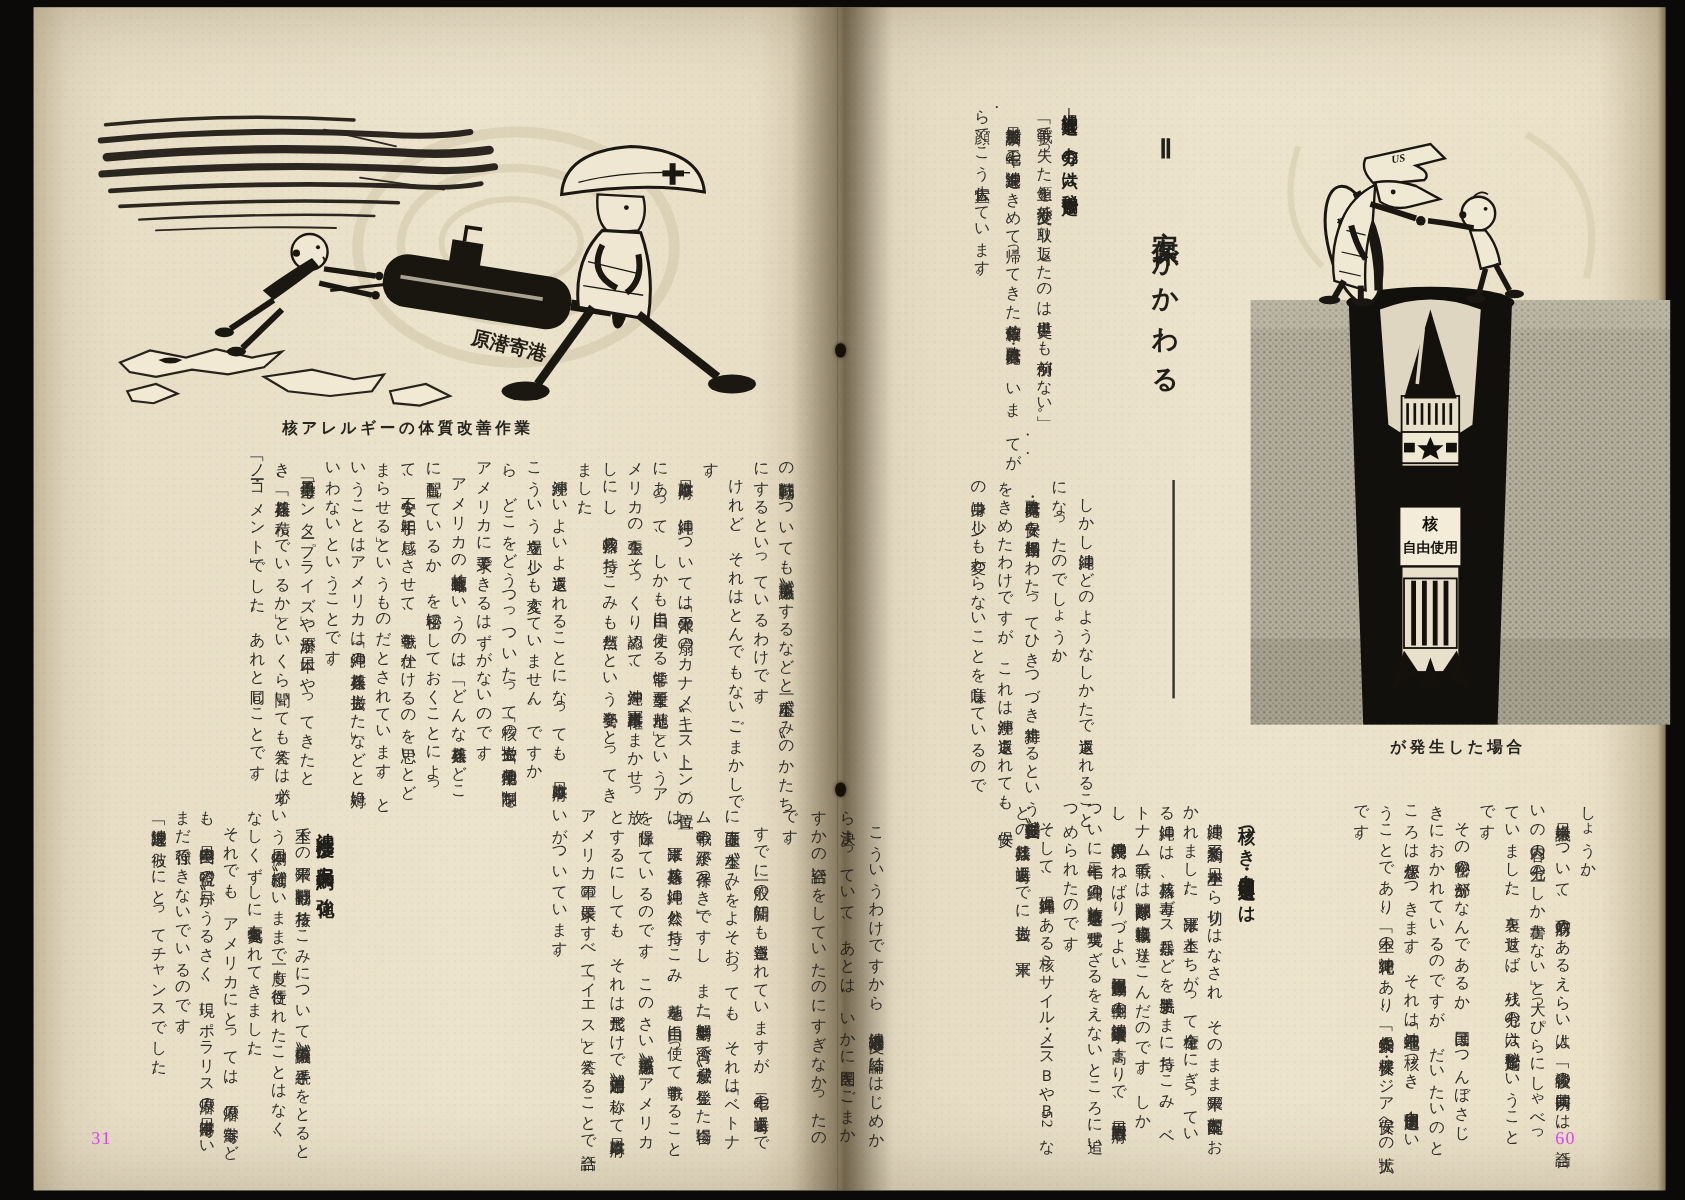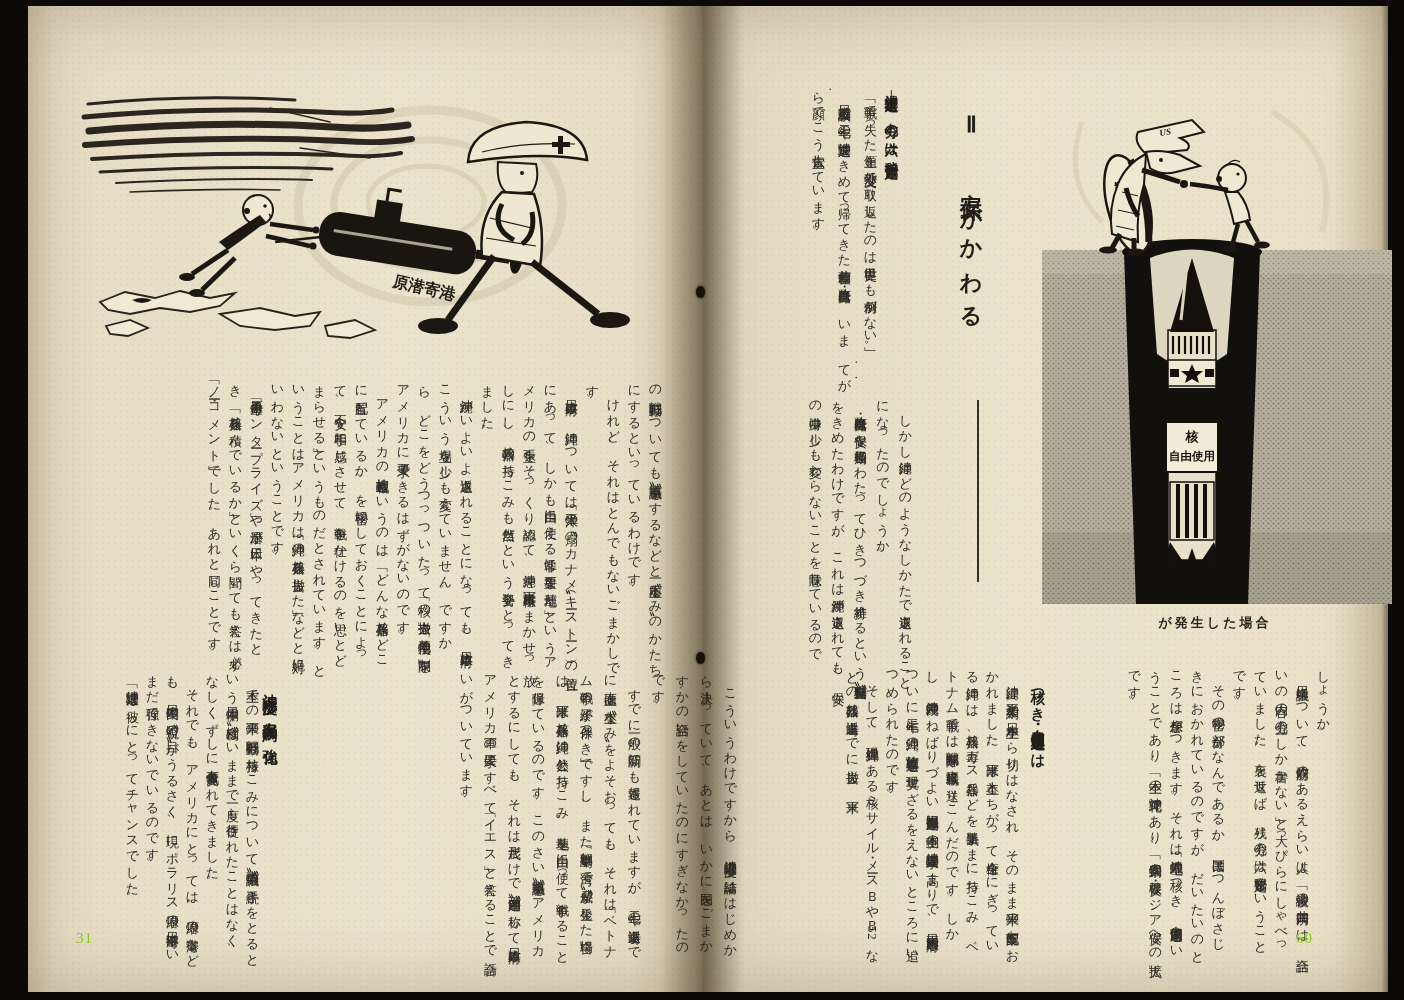--- a/index.html
+++ b/index.html
@@ -15,21 +15,21 @@
   .gutter{position:absolute;left:660px;top:6px;width:84px;height:986px;pointer-events:none;
     background:linear-gradient(90deg,rgba(40,28,10,0) 0%,rgba(40,28,10,.38) 48%,rgba(40,28,10,.5) 52%,rgba(40,28,10,0) 100%);}
   .hole{position:absolute;width:9px;height:12px;border-radius:50%;background:#161008;box-shadow:0 0 3px rgba(20,12,4,.8);}
   .vtext{position:absolute;writing-mode:vertical-rl;text-orientation:mixed;
     white-space:pre-line;color:#2f2d28;font-size:13px;letter-spacing:.8px;line-height:21px;}
   .vhead{position:absolute;writing-mode:vertical-rl;text-orientation:mixed;
     font-family:"Liberation Sans",sans-serif;font-weight:700;color:#211f1a;}
   .emph{-webkit-text-emphasis:filled dot #2f2d28;text-emphasis:filled dot #2f2d28;}
   .caption{position:absolute;font-family:"Liberation Sans",sans-serif;font-weight:700;
     color:#26241f;font-size:13px;letter-spacing:3px;text-align:center;}
-  .pageno{position:absolute;font-size:15px;color:#84cc16;letter-spacing:1px;}
+  .pageno{position:absolute;font-size:15px;color:#d946ef;letter-spacing:1px;margin-top:11px;}
   .rule{position:absolute;background:#34312a;}
   svg{position:absolute;}
   svg text{font-family:"Liberation Serif",serif;}
 </style>
 </head>
 <body>
 
 <div id="stage">
 
   <div class="page" id="page-left"></div>
@@ -96,20 +96,21 @@
       <path d="M420,130 L462,140 M416,150 L466,158" stroke-width="1.2" fill="none"></path>
       <path d="M432,116 Q420,140 444,152" stroke-width="5" fill="none"></path>
       <path d="M462,124 Q466,146 452,156" stroke-width="5" fill="none"></path>
       <path d="M424,168 L378,232" stroke-width="7" fill="none"></path>
       <path d="M462,174 L528,226" stroke-width="7" fill="none"></path>
       <ellipse cx="368" cy="238" rx="20" ry="8" fill="#1b1812" stroke="none"></ellipse>
       <ellipse cx="540" cy="232" rx="20" ry="8" fill="#1b1812" stroke="none"></ellipse>
     </g>
   </svg>
 
+  <div class="caption" style="left:150px;top:348px;width:380px;">核アレルギーの体質改善作業</div>
 
   <div class="vtext" style="left:74px;top:376px;width:592px;height:296px;">の戦闘行動についても〝事前協議〟をするなどと一応〝本土なみ〟のかたちにするといっているわけです。
 　けれど、それはとんでもないごまかしです。
 　日本政府は、沖縄については「太平洋の〝扇のカナメ〟（キーストーン）の位置にあって、しかも自由に使える非常に重要な基地だ」というアメリカの主張をそっくり認めて、沖縄を米軍事政権にまかせっ放しにし、核兵器の持ちこみも当然だという姿勢をとってきました。
 　沖縄がいよいよ返還されることになっても、日本政府はこういう立場を少しも変えていません。ですから、どこをどうつっついたって「核の撤去」や「基地使用の制限」をアメリカに要求できるはずがないのです。
 　アメリカの核抑止戦略というのは、「どんな核兵器をどこに配置しているか、を秘密にしておくことによって、不安を相手に感じさせて、戦争を仕かけるのを思いとどまらせる」というものだとされています。ということはアメリカは「沖縄の核兵器を撤去した」などと絶対にいわないということです。
 　原子力空母「エンタープライズ」や原潜が日本にやってきたとき、「核兵器を積んでいるか」といくら聞いても答えは必ず「ノー・コメント」でした。あれと同じことです。</div>
 
   <div class="vtext" style="left:350px;top:666px;width:392px;height:296px;line-height:24px;">　こういうわけですから、沖縄返還交渉の結論ははじめから決まっていて、あとは、いかに国民をごまかすかの話合いをしていたのにすぎなかったのです。
 　すでに一般の新聞にも報道されていますが、七二年の返還時までに表面上は〝本土なみ〟をよそおっても、それは「ベトナム戦争の終了が条件つき」ですし、また「朝鮮半島や台湾で〝脅威〟が発生した場合」には、米軍は核兵器を沖縄に公然と持ちこみ、基地を自由に使って戦争することを保障しているのです。このさい〝事前協議〟をアメリカとするにしても、それは形式だけで〝弾力的運用〟と称して日本政府はアメリカ軍の要求にすべて「イエス」と答えることで話合いがついています。</div>

